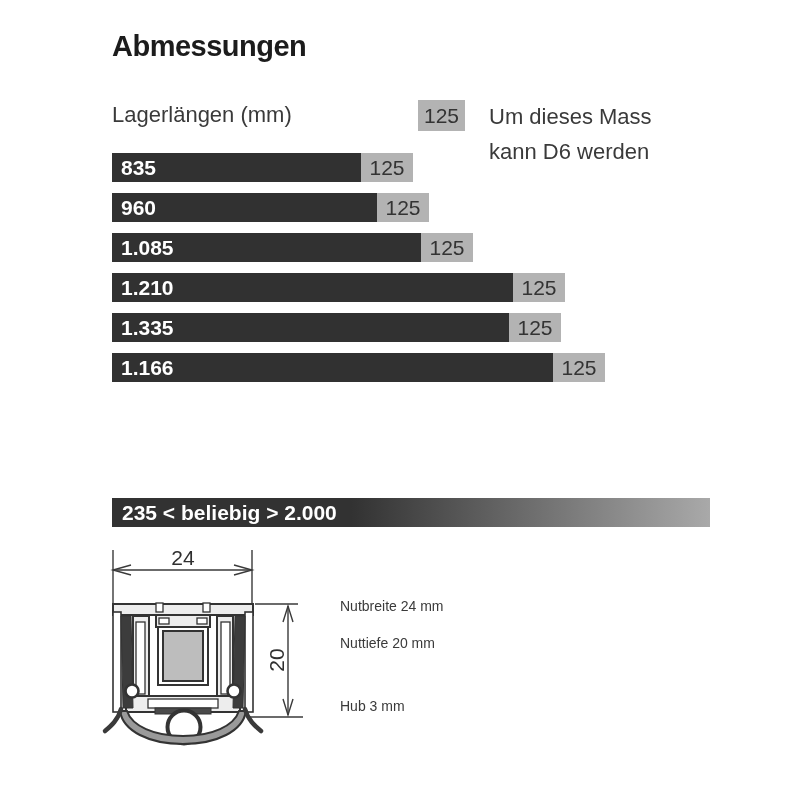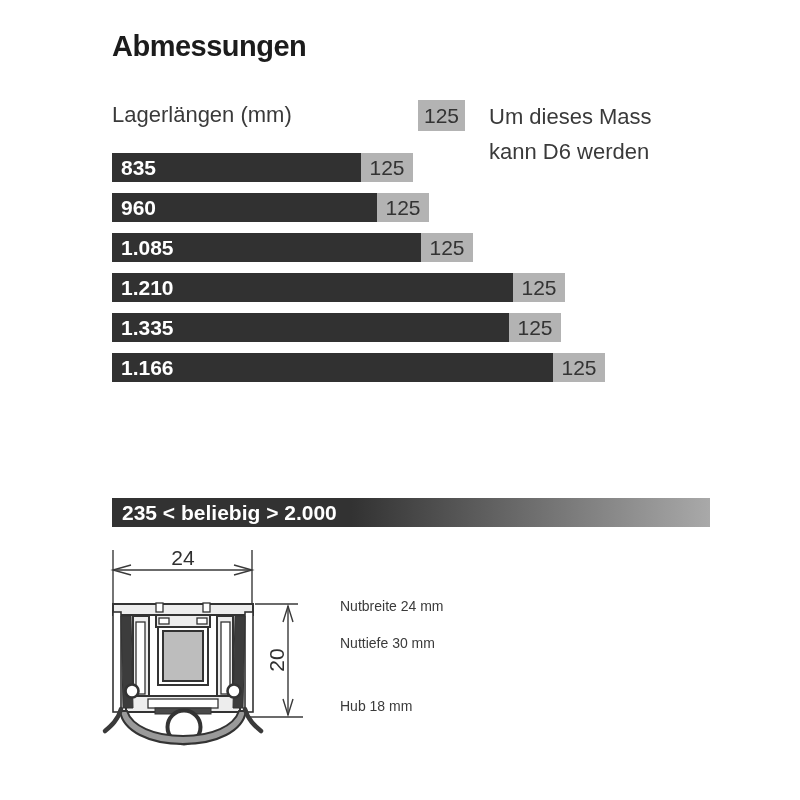--- a/index.html
+++ b/index.html
@@ -143,16 +143,16 @@
       <path d="M20,171 C23,191 49,204 83,204 C117,204 143,191 146,171 L139,171 C134,186 112,196 83,196 C54,196 32,186 27,171 Z" fill="#9a9a9a" stroke="#333333" stroke-width="2"></path>
 
       <g stroke="#3a3a3a" stroke-width="4.5" fill="none" stroke-linecap="round">
         <path d="M21,169 C18,180 11,186 5,191"></path>
         <path d="M145,169 C148,180 155,186 161,191"></path>
       </g>
     </svg>
   </div>
 
   <div class="abs spec-line" style="top:598px">Nutbreite 24 mm</div>
-  <div class="abs spec-line" style="top:635px">Nuttiefe 30 mm</div>
-  <div class="abs spec-line" style="top:698px">Hub 18 mm</div>
+  <div class="abs spec-line" style="top:635px">Nuttiefe 20 mm</div>
+  <div class="abs spec-line" style="top:698px">Hub 3 mm</div>
 
 </div>
 
 </body></html>

